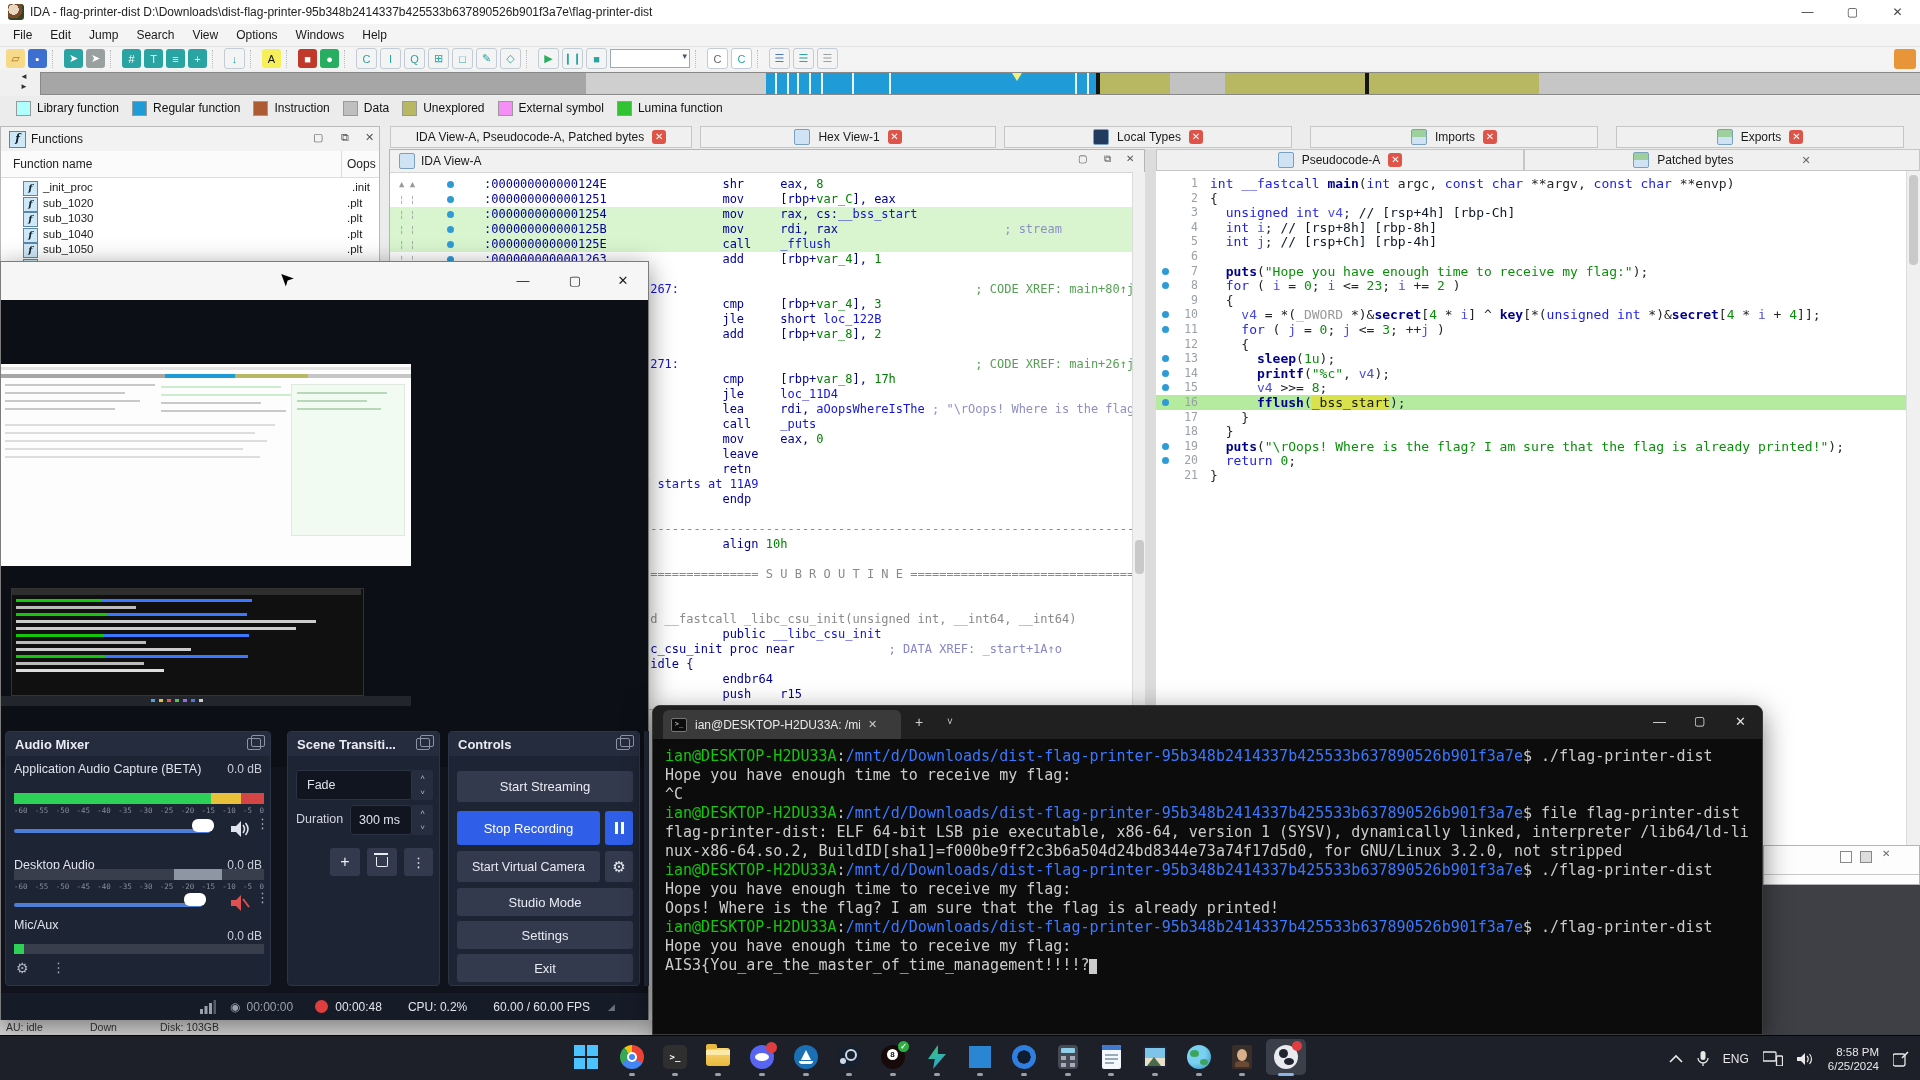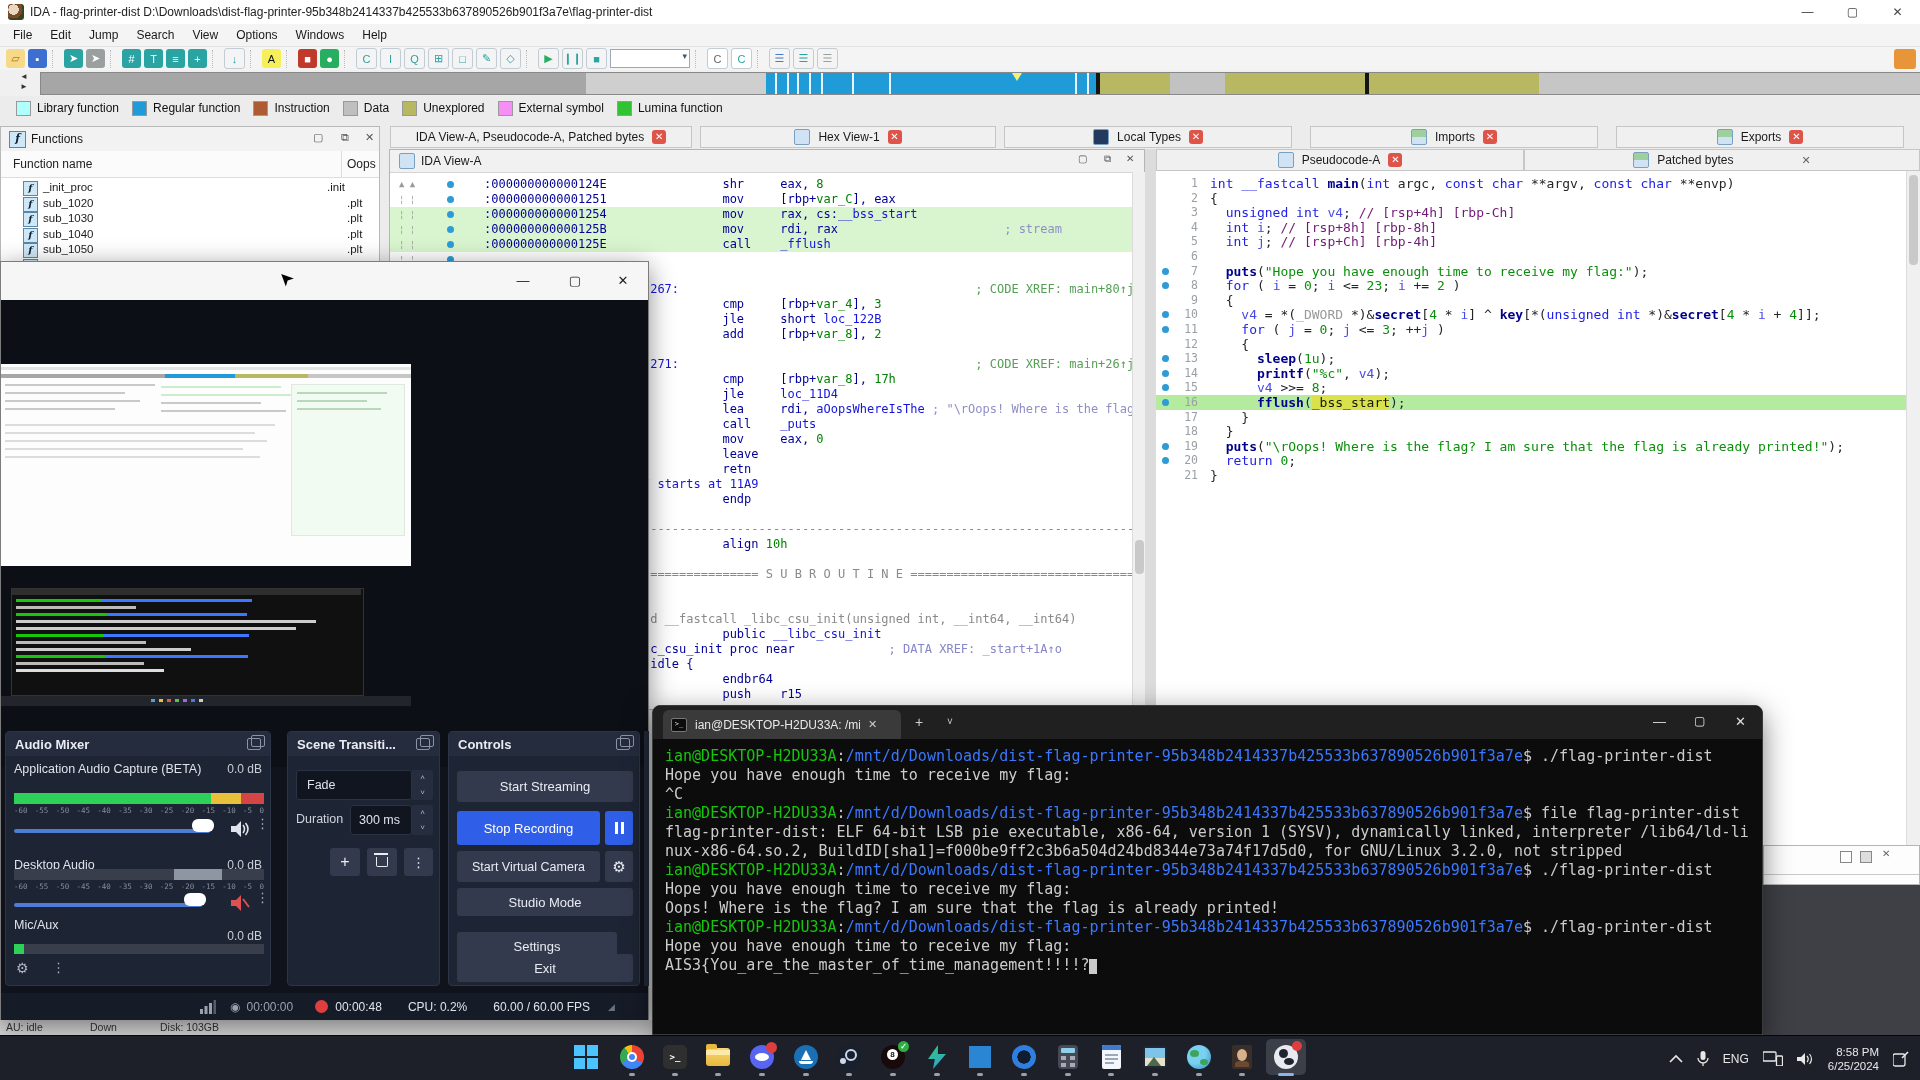--- a/index.html
+++ b/index.html
@@ -60,21 +60,21 @@
   .subtab{top:149px;height:22px;background:#f0f0f0;border:1px solid #c6c6c6;box-sizing:border-box;display:flex;align-items:center;justify-content:center;gap:8px;font-size:12px;}
   .ps-row{position:absolute;left:0;width:760px;height:15px;font-size:13px;line-height:15px;}
   .ps-row.hl{background:#b4eb9e;}
   .ps-num{position:absolute;left:14px;width:28px;text-align:right;color:#9aa0a6;font-size:11.5px;font-family:"DejaVu Sans Mono",monospace;}
   .ps-dot{position:absolute;left:6px;top:4px;width:7px;height:7px;border-radius:50%;background:#2e9bd6;}
   .ps-code{position:absolute;left:54px;white-space:pre;font-family:"DejaVu Sans Mono",monospace;}
   .ps .k{color:#2121e6;}
   .ps .p{color:#26262a;}
   .ps .f{color:#00008b;font-weight:bold;}
   .ps .v{color:#4949e8;}
-  .ps .c{color:#701a75;}
+  .ps .c{color:#0f172a;}
   .ps .s,.ps .n{color:#0a8f0a;}
   .ps .mc{color:#9a9a9a;}
   .ps .hy{background:#d9e24a;color:#15150a;}
   .scrollbar{background:#f0f0f0;border-left:1px solid #dcdcdc;}
   .scroll-handle{position:absolute;left:2px;width:9px;background:#c9c9c9;border-radius:4px;}
   
   .obs-win{left:0px;top:261px;width:649px;height:759px;background:#10131c;border:1px solid #7c7c7c;box-sizing:border-box;box-shadow:0 6px 24px rgba(0,0,0,.45);}
   .obs-titlebar{left:0;top:0;width:647px;height:38px;background:#f6f6f6;}
   .obs-tbtn{top:0;width:44px;height:38px;color:#222;font-size:13px;text-align:center;line-height:38px;}
   .obs-canvas{left:0;top:38px;width:647px;height:467px;background:#0c0f16;}
@@ -277,21 +277,21 @@
     </div>
     <div class="abs fn-cols">
       <span class="abs" style="left:12px;top:6px">Function name</span>
       <span class="abs" style="left:346px;top:6px">Oops</span>
       <div class="abs" style="left:340px;top:0;width:1px;height:26px;background:#ddd"></div>
     </div>
     <div id="fnrows">
         <div class="fn-row" style="top: 54px;">
           <span class="fn-ficon" style="position: absolute; left: 22px; top: 0px; width: 13px; height: 13px; line-height: 12px; font-size: 10px;">f</span>
           <span style="position: absolute; left: 42px; top: 0px;">_init_proc</span>
-          <span style="position: absolute; left: 326px; top: 0px;">.init</span>
+          <span style="position: absolute; left: 351px; top: 0px;">.init</span>
         </div>
         <div class="fn-row" style="top: 69.5px;">
           <span class="fn-ficon" style="position: absolute; left: 22px; top: 0px; width: 13px; height: 13px; line-height: 12px; font-size: 10px;">f</span>
           <span style="position: absolute; left: 42px; top: 0px;">sub_1020</span>
           <span style="position: absolute; left: 346px; top: 0px;">.plt</span>
         </div>
         <div class="fn-row" style="top: 85px;">
           <span class="fn-ficon" style="position: absolute; left: 22px; top: 0px; width: 13px; height: 13px; line-height: 12px; font-size: 10px;">f</span>
           <span style="position: absolute; left: 42px; top: 0px;">sub_1030</span>
           <span style="position: absolute; left: 346px; top: 0px;">.plt</span>
@@ -331,20 +331,21 @@
         <div class="dis-gut" style="left: 9px; top: 22px;">¦ ¦</div>
         <div class="dis-row hl" style="top: 35px; padding-left: 94px;"><span class="a">:0000000000001254</span>                <span class="m">mov     </span><span class="p">rax, cs:</span><span class="s">__bss_start</span></div>
         <div class="dis-dot" style="left: 57px; top: 39px;"></div>
         <div class="dis-gut" style="left: 9px; top: 37px;">¦ ¦</div>
         <div class="dis-row hl" style="top: 50px; padding-left: 94px;"><span class="a">:000000000000125B</span>                <span class="m">mov     </span><span class="p">rdi, rax</span>                       <span class="c">; stream</span></div>
         <div class="dis-dot" style="left: 57px; top: 54px;"></div>
         <div class="dis-gut" style="left: 9px; top: 52px;">¦ ¦</div>
         <div class="dis-row hl" style="top: 65px; padding-left: 94px;"><span class="a">:000000000000125E</span>                <span class="m">call    </span><span class="s">_fflush</span></div>
         <div class="dis-dot" style="left: 57px; top: 69px;"></div>
         <div class="dis-gut" style="left: 9px; top: 67px;">¦ ¦</div>
+        <div class="dis-row" style="top: 80px; padding-left: 94px;"><span class="a">:0000000000001263</span>                <span class="m">add     </span><span class="p">[rbp+</span><span class="v">var_4</span><span class="p">], </span><span class="n">1</span></div>
         <div class="dis-dot" style="left: 57px; top: 84px;"></div>
         <div class="dis-gut" style="left: 9px; top: 82px;">¦ ¦</div>
         <div class="dis-row" style="top: 95px; padding-left: 94px;"></div>
         <div class="dis-row" style="top: 110px; padding-left: 94px;">                       <span class="s">267:</span>                                         <span class="x">; CODE XREF: main+80↑j</span></div>
         <div class="dis-row" style="top: 125px; padding-left: 94px;">                                 <span class="m">cmp     </span><span class="p">[rbp+</span><span class="v">var_4</span><span class="p">], </span><span class="n">3</span></div>
         <div class="dis-row" style="top: 140px; padding-left: 94px;">                                 <span class="m">jle     </span><span class="p">short </span><span class="s">loc_122B</span></div>
         <div class="dis-row" style="top: 155px; padding-left: 94px;">                                 <span class="m">add     </span><span class="p">[rbp+</span><span class="v">var_8</span><span class="p">], </span><span class="n">2</span></div>
         <div class="dis-row" style="top: 170px; padding-left: 94px;"></div>
         <div class="dis-row" style="top: 185px; padding-left: 94px;">                       <span class="s">271:</span>                                         <span class="x">; CODE XREF: main+26↑j</span></div>
         <div class="dis-row" style="top: 200px; padding-left: 94px;">                                 <span class="m">cmp     </span><span class="p">[rbp+</span><span class="v">var_8</span><span class="p">], </span><span class="n">17h</span></div>
@@ -666,21 +667,21 @@
       </div>
       <div class="abs obtn" style="left:8px;top:39px;width:176px;height:31px">Start Streaming</div>
       <div class="abs obtn blue" style="left:8px;top:79px;width:143px;height:34px">Stop Recording</div>
       <div class="abs obtn blue" style="left:156px;top:79px;width:28px;height:34px">
         <span style="display:inline-block;width:3px;height:12px;background:#fff;margin-right:3px"></span>
           <span style="display:inline-block;width:3px;height:12px;background:#fff"></span>
       </div>
       <div class="abs obtn" style="left:8px;top:119px;width:143px;height:31px;font-size:12.5px">Start Virtual Camera</div>
       <div class="abs obtn" style="left:156px;top:119px;width:28px;height:31px;font-size:15px">⚙</div>
       <div class="abs obtn" style="left:8px;top:156px;width:176px;height:28px">Studio Mode</div>
-      <div class="abs obtn" style="left:8px;top:200px;width:160px;height:28px">Settings</div>
+      <div class="abs obtn" style="left:8px;top:189px;width:176px;height:28px">Settings</div>
       <div class="abs obtn" style="left:8px;top:222px;width:176px;height:28px">Exit</div>
     </div>
 
     <div class="abs" style="left:643px;top:469px;width:5px;height:255px;background:#222939"></div>
 
     <div class="abs obs-status">
       <svg style="margin-left:199px" width="16" height="14" viewBox="0 0 16 14">
           <rect x="0" y="9" width="3" height="5" fill="#9aa0ad"></rect>
           <rect x="4.5" y="6" width="3" height="8" fill="#9aa0ad"></rect>
           <rect x="9" y="3" width="3" height="11" fill="#9aa0ad"></rect>

